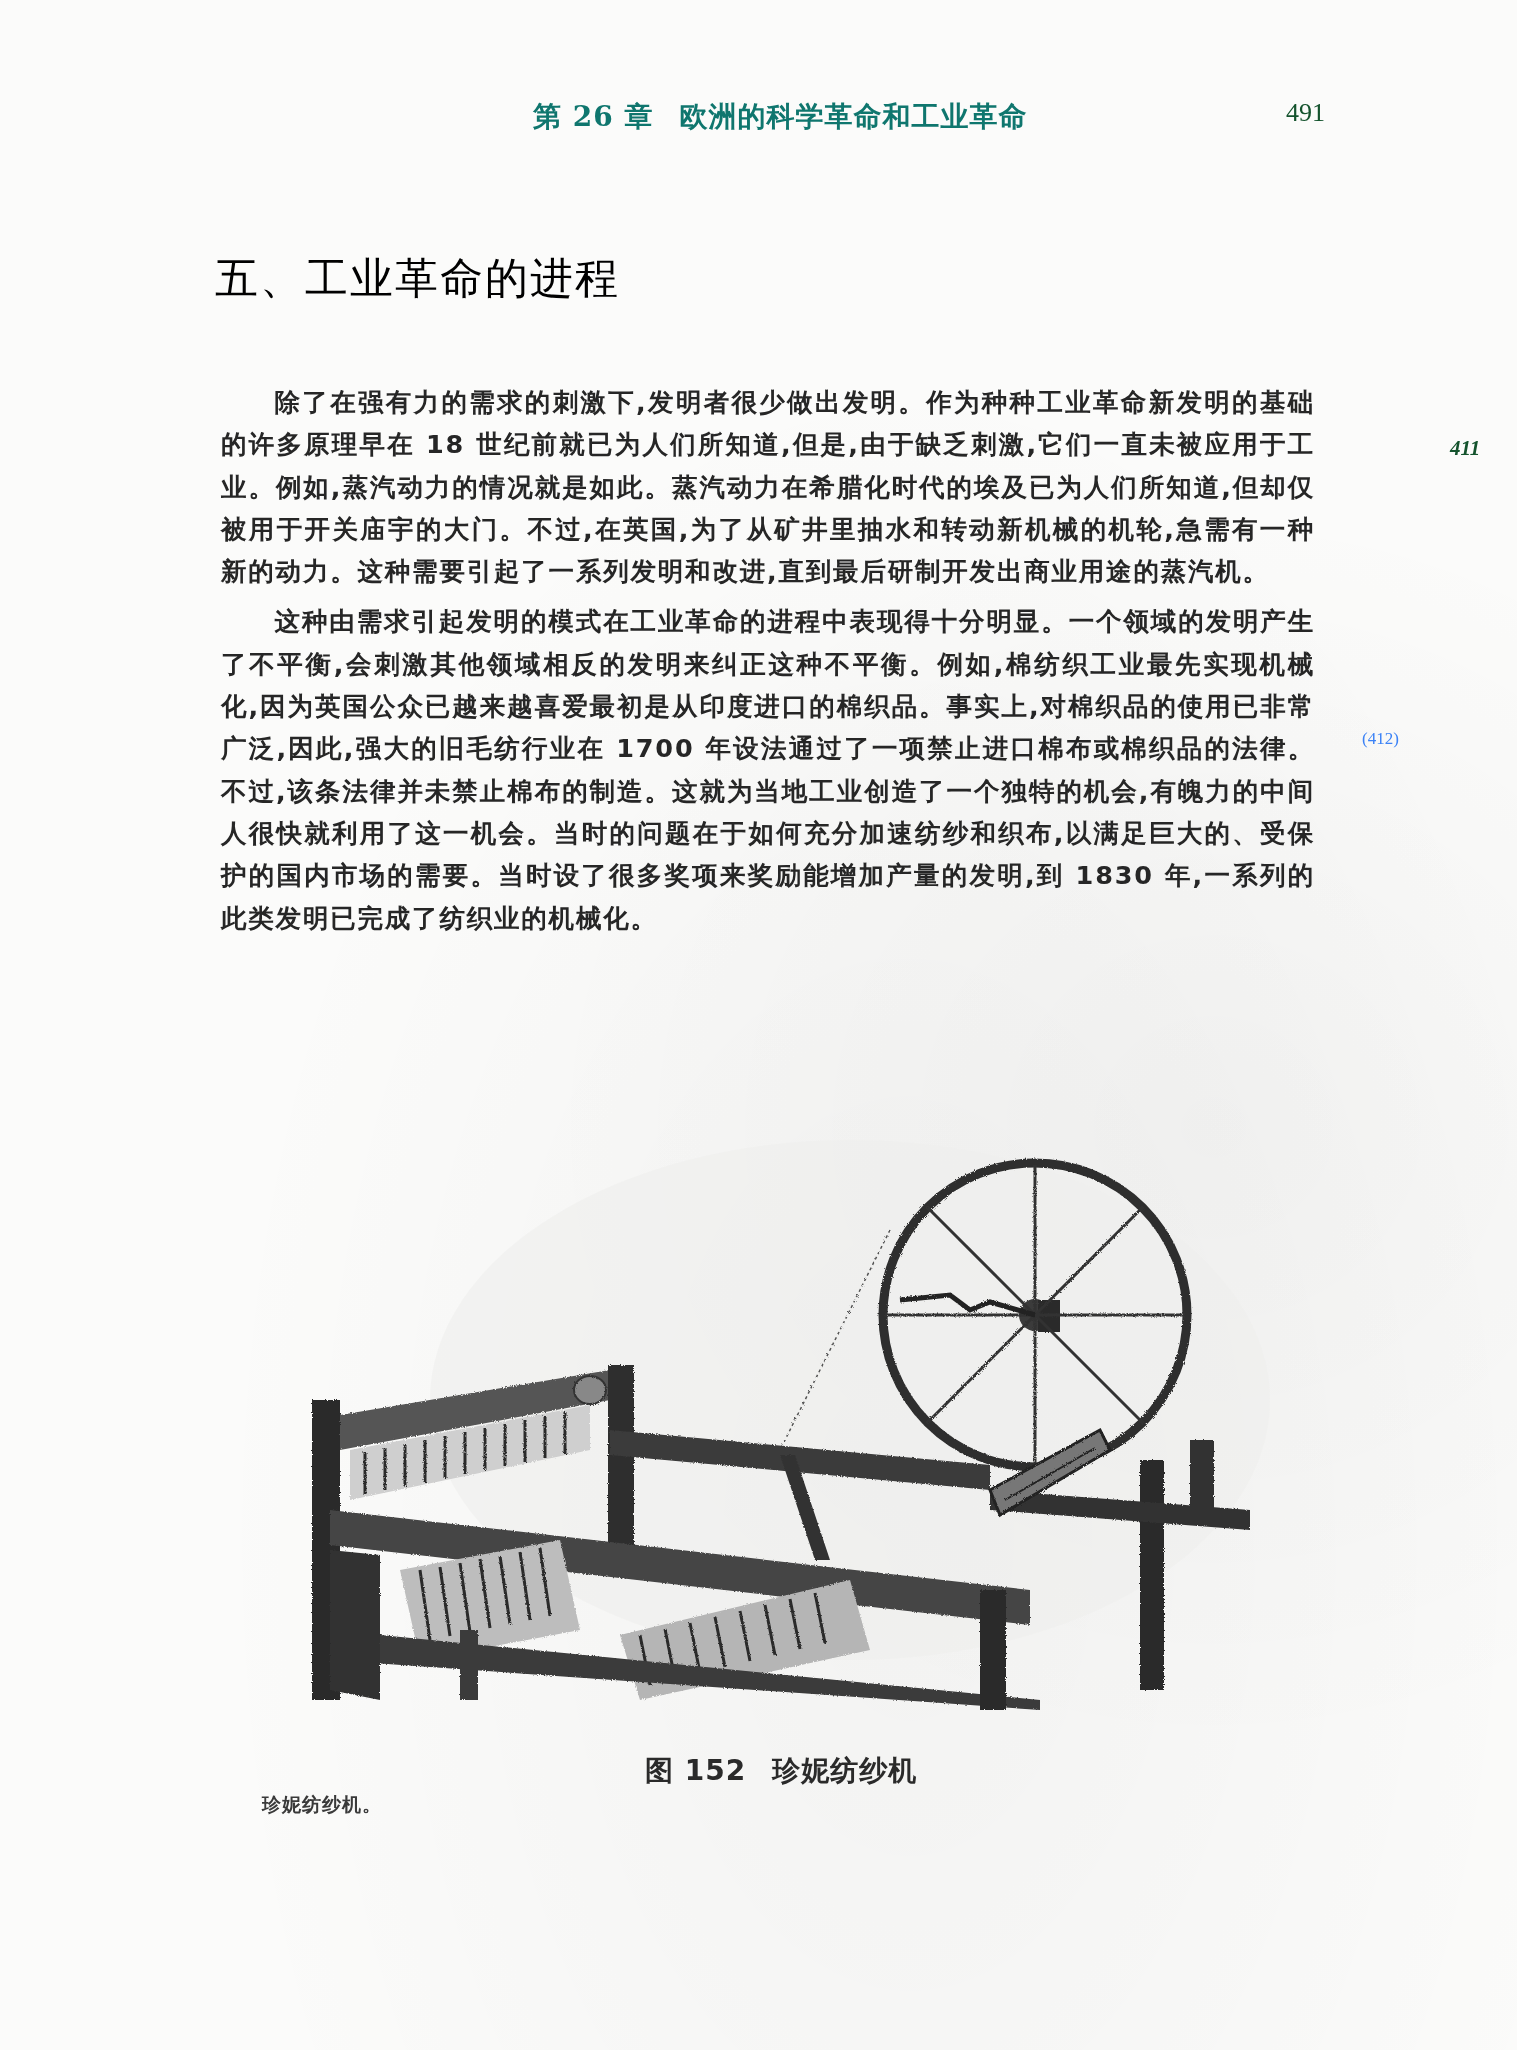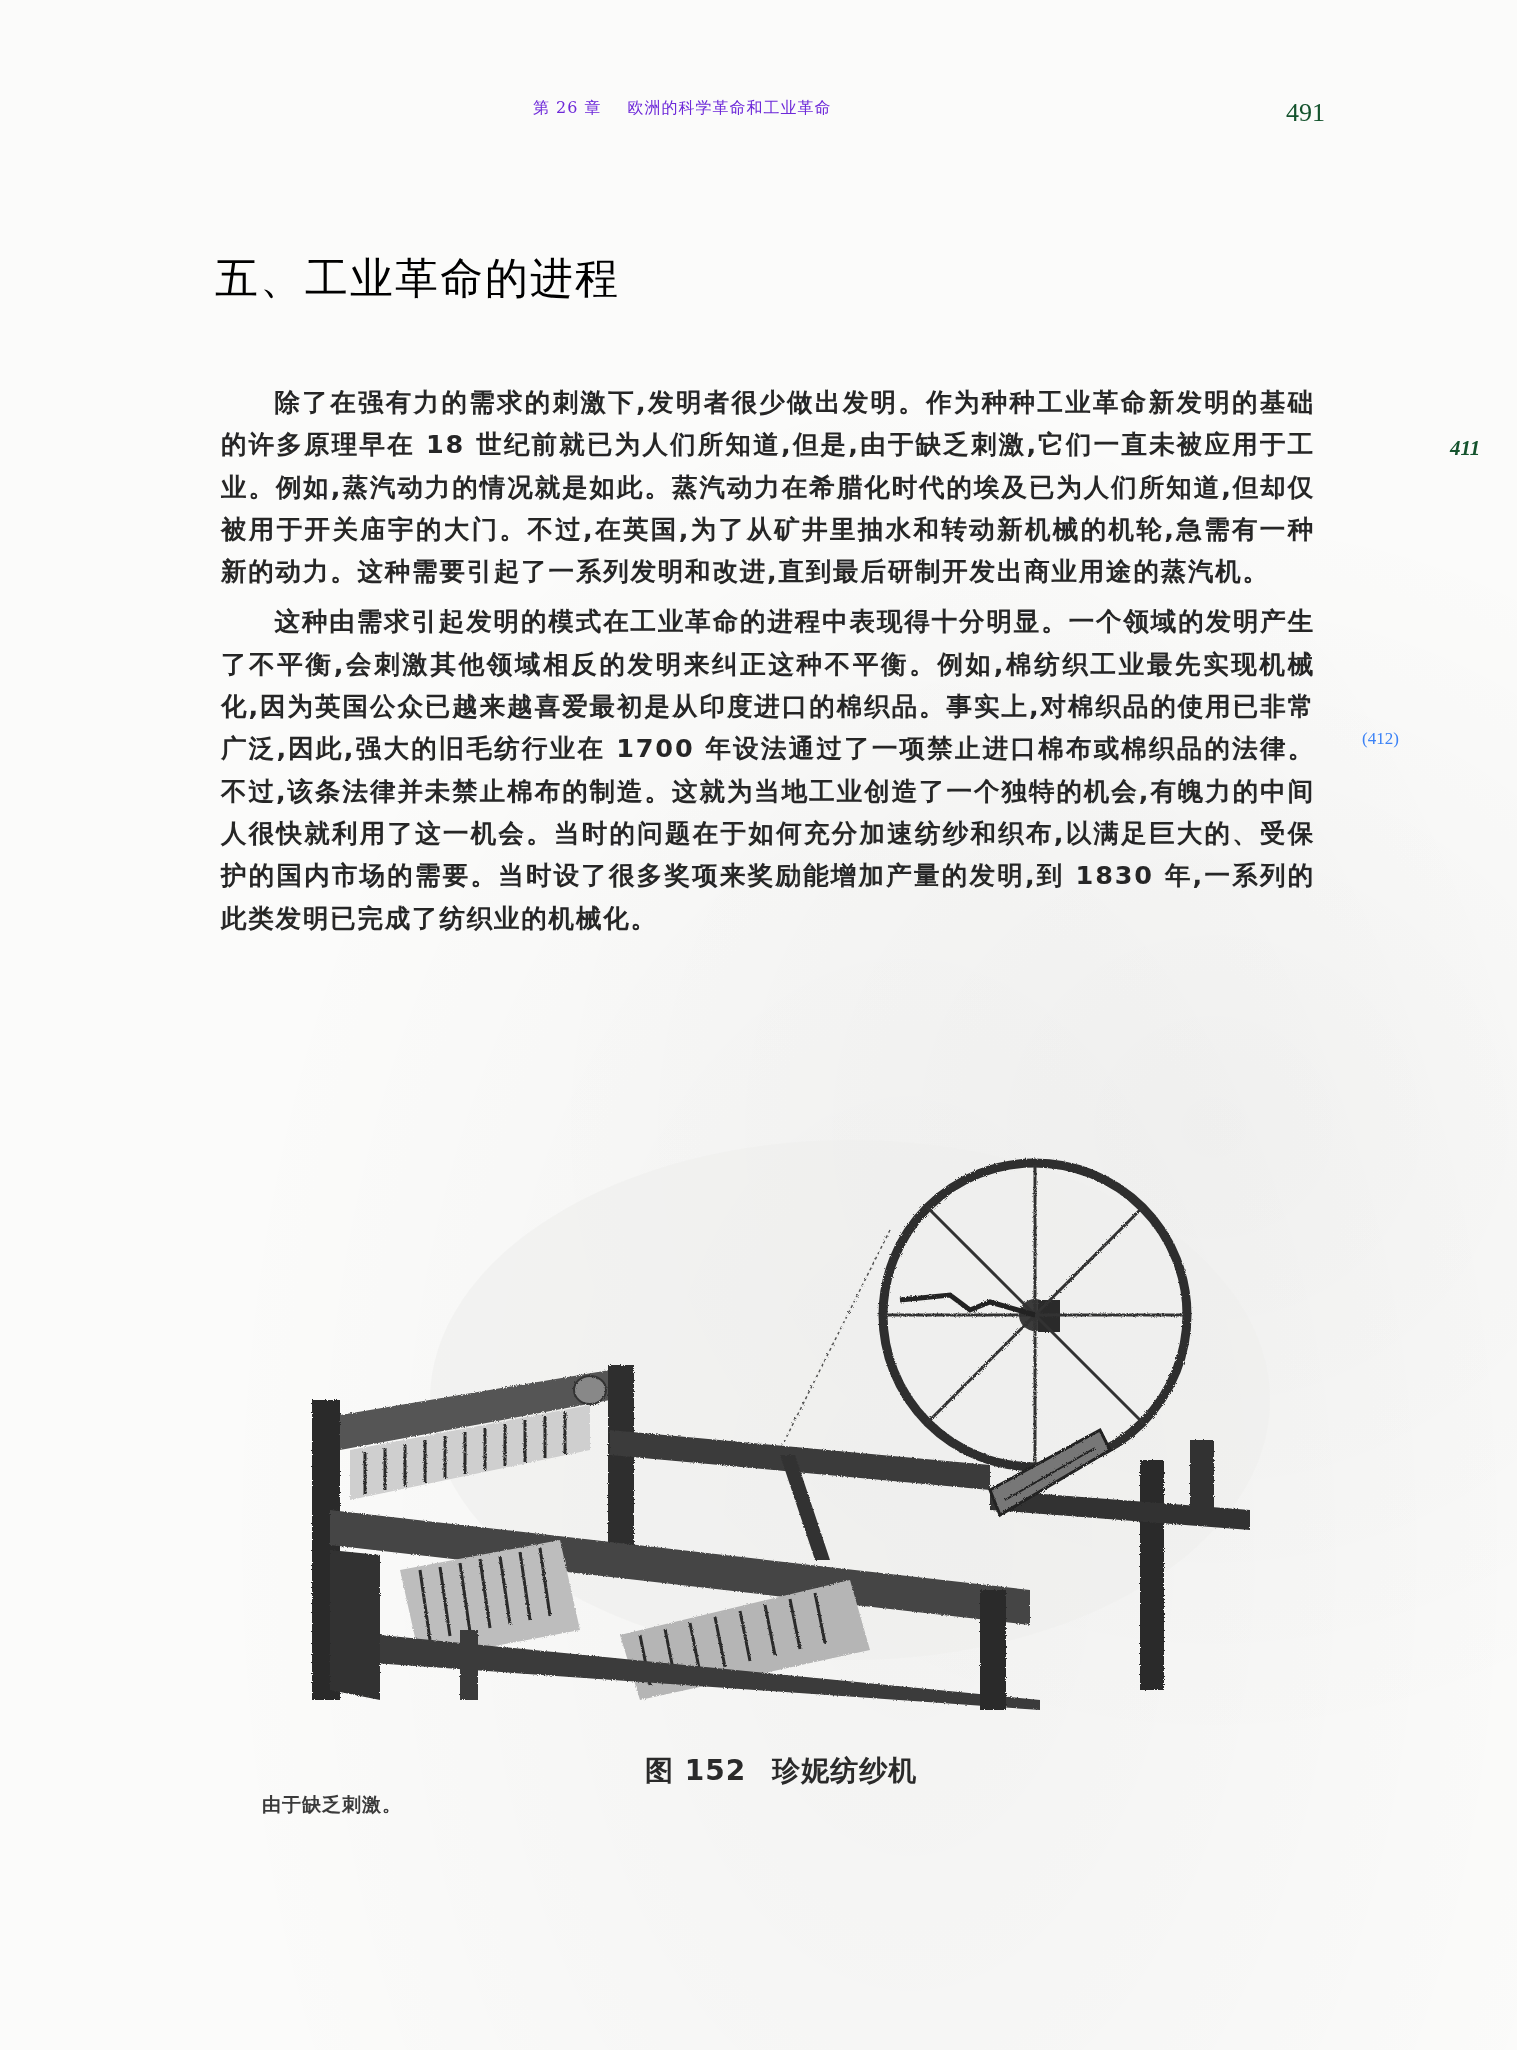--- a/index.html
+++ b/index.html
@@ -22,24 +22,24 @@
         radial-gradient(ellipse at 60% 75%, rgba(0,0,0,0.035), rgba(0,0,0,0) 55%),
         radial-gradient(ellipse at 80% 55%, rgba(0,0,0,0.03), rgba(0,0,0,0) 40%),
         #fbfbfa;
     }
     
     .running-header {
       position: absolute;
       top: 98px;
       left: 533px;
       font-family: "DejaVu Serif", serif;
-      font-weight: normal;
-      font-size: 16px;
+      font-weight: bold;
+      font-size: 28px;
       letter-spacing: 1px;
-      color: #6d28d9;
+      color: #0f766e;
     }
     .running-header .chapter-num { margin-right: 26px; }
     .page-number {
       position: absolute;
       top: 98px;
       left: 1286px;
       font-family: "Liberation Serif", serif;
       font-size: 26px;
       color: #14532d;
     }
@@ -240,13 +240,13 @@
       <polygon points="40,480 90,485 90,630 40,620" fill="#333"></polygon>
       <rect x="170" y="560" width="18" height="70" fill="#3a3a3a"></rect>
     </g>
   </svg>
 </div>
 
 <div class="figure-caption">
   <span class="fig-num">图 152</span><span>珍妮纺纱机</span>
 </div>
 
-<div class="image-note">由于缺乏刺激。</div>
+<div class="image-note">珍妮纺纱机。</div>
 
 </body></html>

